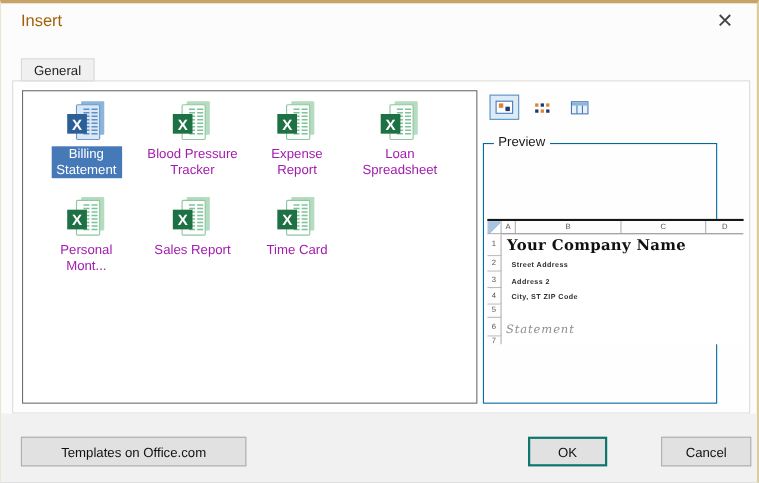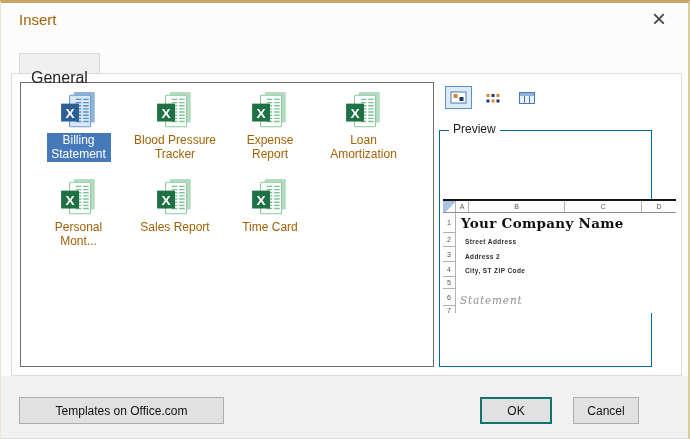--- a/index.html
+++ b/index.html
@@ -15,22 +15,22 @@
   .title { position:absolute; left:18px; top:8px; font-size:15px; color:#a16207; }
   .close-btn {
     position:absolute; right:12px; top:0px; width:34px; height:32px;
     display:flex; align-items:center; justify-content:center;
     font-size:24px; font-weight:300; color:#444; cursor:default;
   }
 
   
   .tabs { position:absolute; left:18px; top:45px; display:flex; align-items:flex-end; height:26px; z-index:3; }
   .tab {
-    font-size:16px; color:#222; background:#f0f0f0;
-    border:1px solid #d9d9d9; height:21px; padding:15px 11px 0 11px;
+    font-size:12px; color:#222; background:#f0f0f0;
+    border:1px solid #d9d9d9; height:21px; padding:3px 11px 0 11px;
   }
   .tab.active {
     background:#fefefe; height:26px; padding-top:6px; border-bottom:none; z-index:4;
   }
 
   
   .tabpage {
     position:absolute; left:10px; top:70px; width:671px; height:303px;
     background:#fefefe; border:1px solid #dcdcdc;
   }
@@ -40,21 +40,21 @@
     position:absolute; left:8px; top:8px; width:414px; height:285px;
     background:#fff; border:1px solid #6e6e6e;
   }
   .tpl-grid {
     display:grid; grid-template-columns:95px 98px 92px 95px;
     padding:6px 6px 0 10px; row-gap:14px;
   }
   .tpl { display:flex; flex-direction:column; align-items:center; padding-top:2px; }
   .xlicon { width:44px; height:40px; display:block; }
   .tlabel {
-    margin-top:2px; font-size:12px; line-height:1.18; color:#a16207;
+    margin-top:2px; font-size:12px; line-height:1.18; color:#a21caf;
     text-align:center; display:inline-block;
   }
   .lw62 { max-width:64px; } .lw86 { max-width:88px; } .lw60 { max-width:60px; }
   .lw76 { max-width:78px; } .lw52 { max-width:54px; }
 
   
   .p2 { fill:#b5dcc0; }
   .p1 { fill:#fdfdfd; stroke:#8cc9a0; stroke-width:1; }
   .gl { stroke:#7cc398; stroke-width:1.3; fill:none; }
   .sq { fill:#1e7145; }
@@ -125,21 +125,21 @@
 
   
   .footer { position:absolute; left:0; top:373px; width:100%; height:66px; background:#f1f1f1; }
   .btn {
     position:absolute; top:21px; height:27px; background:#e1e1e1;
     border:1px solid #adadad; font-family:"Liberation Sans",sans-serif;
     font-size:12px; color:#111; display:flex; align-items:center; justify-content:center;
   }
   .btn-templates { left:18px; width:205px; }
   .btn-ok { left:479px; width:72px; border:2px solid #0f766e; }
-  .btn-cancel { left:572px; width:66px; }
+  .btn-cancel { left:600px; width:82px; }
 </style>
 </head>
 <body>
 
 <div class="dialog">
 
   <div class="title">Insert</div>
   <div class="close-btn">×</div>
 
   <div class="tabs">
@@ -185,21 +185,21 @@
         </div>
 
         <div class="tpl">
           <svg class="xlicon" viewBox="0 0 40 38">
             <rect class="p2" x="15" y="1" width="20" height="29" rx="1"></rect>
             <rect class="p1" x="11" y="4" width="20" height="30" rx="1"></rect>
             <path class="gl" d="M17 8h5.2M24 8h5.2M17 11h5.2M24 11h5.2M17 14h5.2M24 14h5.2M17 17h5.2M24 17h5.2M17 20h5.2M24 20h5.2M17 23h5.2M24 23h5.2M17 26h5.2M24 26h5.2M17 29h5.2M24 29h5.2"></path>
             <rect class="sq" x="3" y="12" width="17" height="17"></rect>
             <text class="xx" x="11.5" y="25.5" text-anchor="middle">X</text>
           </svg>
-          <span class="tlabel lw76">Loan Amortization</span>
+          <span class="tlabel lw76">Loan Spreadsheet</span>
         </div>
 
         <div class="tpl">
           <svg class="xlicon" viewBox="0 0 40 38">
             <rect class="p2" x="15" y="1" width="20" height="29" rx="1"></rect>
             <rect class="p1" x="11" y="4" width="20" height="30" rx="1"></rect>
             <path class="gl" d="M17 8h5.2M24 8h5.2M17 11h5.2M24 11h5.2M17 14h5.2M24 14h5.2M17 17h5.2M24 17h5.2M17 20h5.2M24 20h5.2M17 23h5.2M24 23h5.2M17 26h5.2M24 26h5.2M17 29h5.2M24 29h5.2"></path>
             <rect class="sq" x="3" y="12" width="17" height="17"></rect>
             <text class="xx" x="11.5" y="25.5" text-anchor="middle">X</text>
           </svg>

